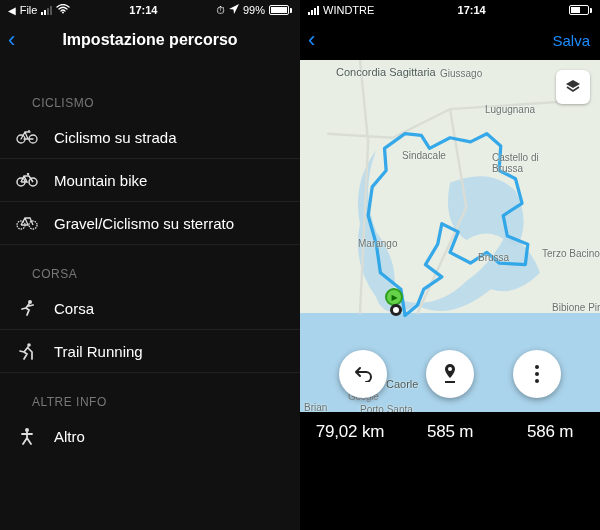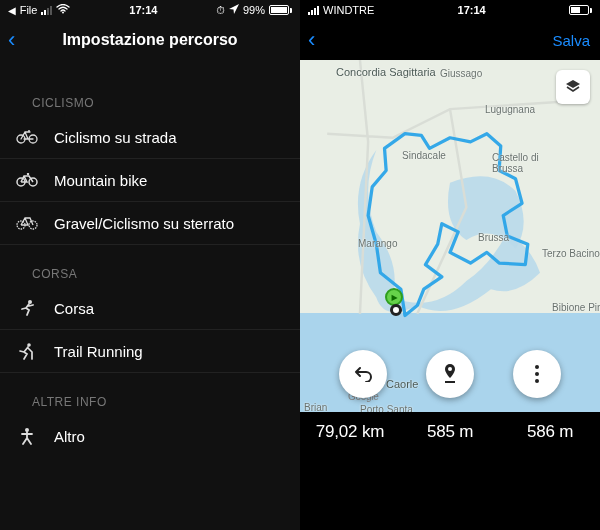--- a/index.html
+++ b/index.html
@@ -208,21 +208,21 @@
                L210 248 L195 235 L175 248 L150 235 L160 210 L140 200 L135 225
                L120 250 L140 265 L118 280 L110 300 Z" fill="none" stroke="#2aa3e8" stroke-width="4" stroke-linejoin="round" stroke-linecap="round" opacity="0.95"></path>
     </svg>
 
     <span class="maplabel city" style="left:36px; top:6px;">Concordia Sagittaria</span>
     <span class="maplabel" style="left:140px; top:8px;">Giussago</span>
     <span class="maplabel" style="left:185px; top:44px;">Lugugnana</span>
     <span class="maplabel" style="left:102px; top:90px;">Sindacale</span>
     <span class="maplabel" style="left:192px; top:92px; width:60px; white-space:normal; line-height:1.1;">Castello di Brussa</span>
     <span class="maplabel" style="left:58px; top:178px;">Marango</span>
-    <span class="maplabel" style="left:178px; top:172px;">Brussa</span>
+    <span class="maplabel" style="left:178px; top:192px;">Brussa</span>
     <span class="maplabel" style="left:242px; top:188px;">Terzo Bacino</span>
     <span class="maplabel" style="left:252px; top:242px;">Bibione Pine</span>
     <span class="maplabel city" style="left:86px; top:318px;">Caorle</span>
     <span class="maplabel" style="left:4px; top:342px;">Brian</span>
     <span class="maplabel" style="left:60px; top:344px; width:70px; white-space:normal; line-height:1.1;">Porto Santa Margherita</span>
     <span class="maplabel" style="left:2px; top:386px;">erde</span>
 
     <div class="startpin">
         <div class="outer"></div>
       </div>

